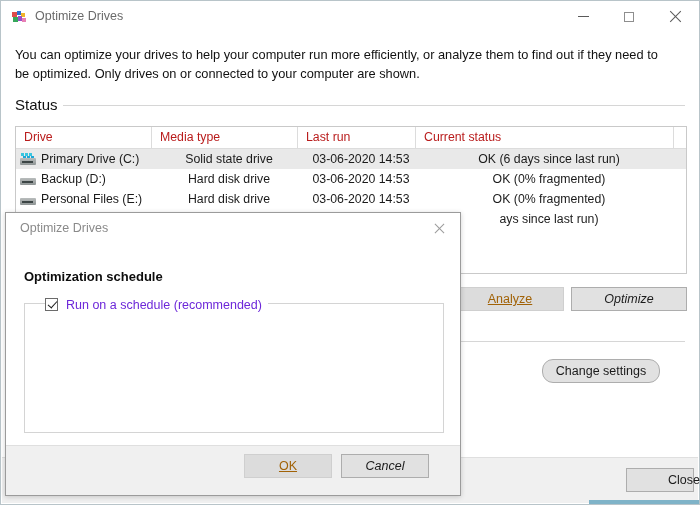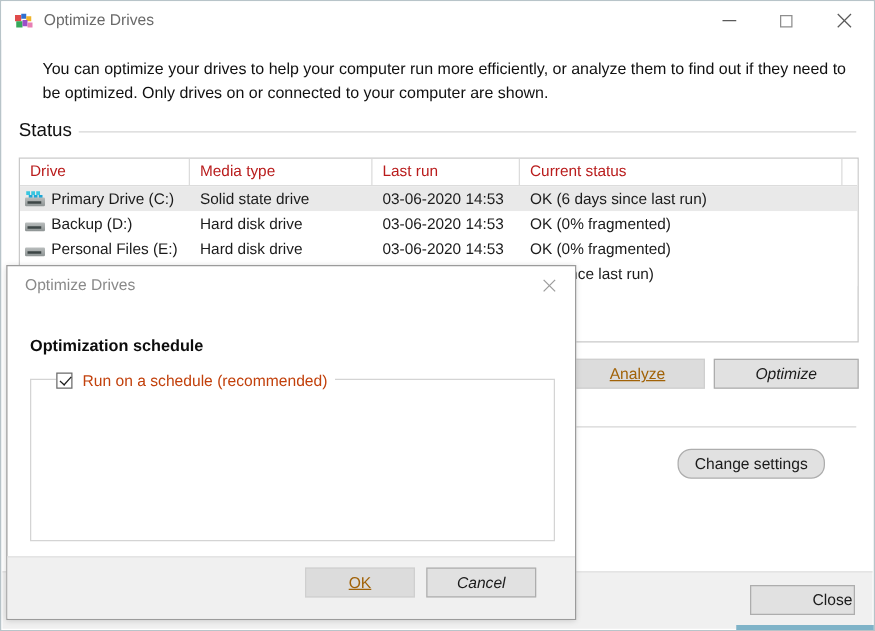--- a/index.html
+++ b/index.html
@@ -76,21 +76,20 @@
   .glyph-close:after  { transform: rotate(-45deg); }
 
   
   #intro {
     position: absolute;
     left: 14px; top: 44px;
     width: 660px;
     font-size: 12.8px;
     line-height: 19px;
     color: #111111;
-    margin-left: 19px;
   }
 
   
   #status-label {
     position: absolute;
     left: 14px; top: 95px;
     font-size: 15px;
     color: #111111;
   }
   #status-rule {
@@ -131,20 +130,21 @@
   .col-media  { width: 146px; }
   .col-lastrun{ width: 118px; }
   .col-status { width: 258px; }
   .col-spare  { flex: 1; border-right: none !important; }
 
   .drive-row {
     display: flex;
     height: 20px;
     align-items: center;
     background: #ffffff;
+    text-align: center;
   }
   .drive-row.selected { background: #e9e9e9; }
   .drive-row .cell {
     box-sizing: border-box;
     padding-left: 8px;
     font-size: 12.3px;
     line-height: 20px;
     color: #1b1b1b;
     white-space: nowrap;
     overflow: hidden;
@@ -231,22 +231,22 @@
   #main-footer {
     position: absolute;
     left: 1px; right: 1px;
     bottom: 1px;
     height: 45px;
     background: #f0f0f0;
     border-top: 1px solid #dfdfdf;
   }
   #btn-close-main {
     position: absolute;
-    right: 14px; top: 10px;
-    width: 84px; height: 24px;
+    right: 4px; top: 10px;
+    width: 68px; height: 24px;
     background: #e1e1e1;
     padding-left: 48px;
   }
 
   
   #dialog {
     position: absolute;
     left: 4px; top: 211px;
     width: 456px; height: 284px;
     background: #ffffff;
@@ -315,21 +315,21 @@
   }
   .cbox.checked:after {
     content: "";
     position: absolute;
     left: 4px; top: 0px;
     width: 4px; height: 8px;
     border: solid #1b1b1b;
     border-width: 0 1.6px 1.6px 0;
     transform: rotate(42deg);
   }
-  .cbox-lbl { font-size: 12.5px; color: #c2410c; white-space: nowrap; }
+  .cbox-lbl { font-size: 12.5px; color: #6d28d9; white-space: nowrap; }
 
   #dlg-footer {
     position: absolute;
     left: 0; bottom: 0;
     width: 100%; height: 50px;
     background: #f0f0f0;
     border-top: 1px solid #dfdfdf;
     box-sizing: border-box;
   }
   #btn-ok {

